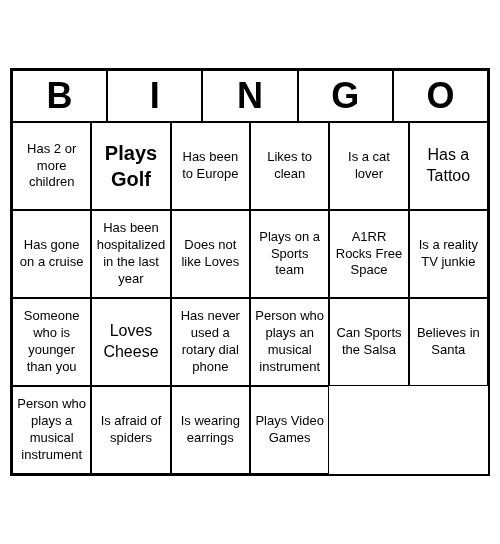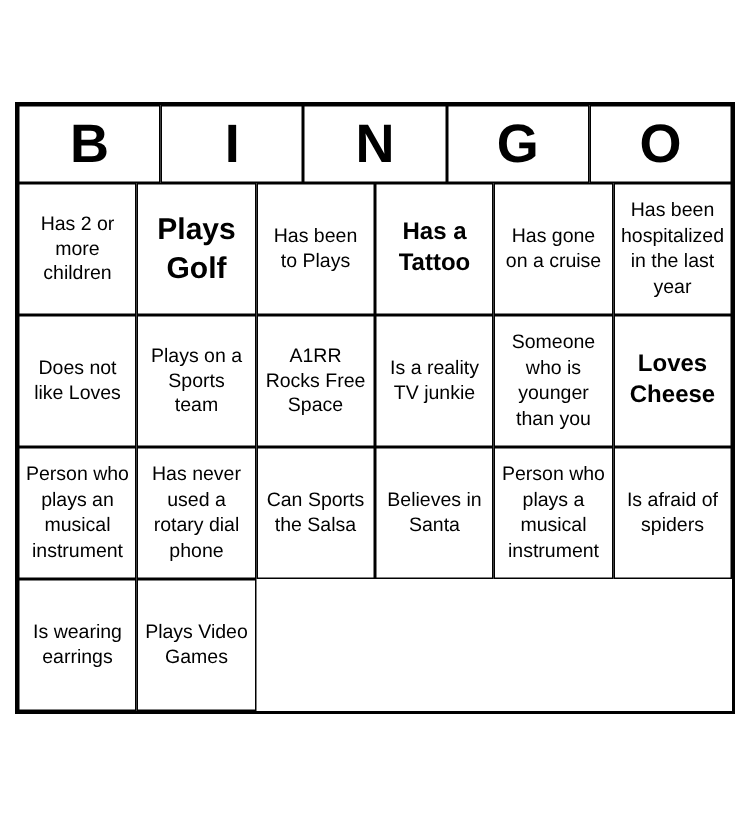--- a/index.html
+++ b/index.html
@@ -42,49 +42,51 @@
       padding: 4px;
       font-size: 13px;
       line-height: 1.3;
     }
     .bingo-cell.large-text {
       font-size: 20px;
       font-weight: bold;
     }
     .bingo-cell.medium-text {
       font-size: 16px;
-      font-weight: bold;
+      font-weight: normal;
     }
   </style>
 </head>
 <body>
 
 <div class="bingo-card">
   <div class="bingo-header">
   <div class="bingo-header-cell">B</div>
       <div class="bingo-header-cell">I</div>
       <div class="bingo-header-cell">N</div>
       <div class="bingo-header-cell">G</div>
       <div class="bingo-header-cell">O</div>
     </div>
   <div class="bingo-grid">
   <div class="bingo-cell">Has 2 or more children</div>
       <div class="bingo-cell large-text">Plays Golf</div>
-      <div class="bingo-cell">Has been to Plays</div>
+      <div class="bingo-cell">Has been to Europe</div>
+      <div class="bingo-cell">Likes to clean</div>
+      <div class="bingo-cell">Is a cat lover</div>
       <div class="bingo-cell medium-text">Has a Tattoo</div>
       <div class="bingo-cell">Has gone on a cruise</div>
       <div class="bingo-cell">Has been hospitalized in the last year</div>
       <div class="bingo-cell">Does not like Loves</div>
       <div class="bingo-cell">Plays on a Sports team</div>
       <div class="bingo-cell">A1RR Rocks Free Space</div>
       <div class="bingo-cell">Is a reality TV junkie</div>
       <div class="bingo-cell">Someone who is younger than you</div>
       <div class="bingo-cell medium-text">Loves Cheese</div>
+      <div class="bingo-cell">Has never used a rotary dial phone</div>
       <div class="bingo-cell">Person who plays an musical instrument</div>
-      <div class="bingo-cell">Has never used a rotary dial phone</div>
       <div class="bingo-cell">Can Sports the Salsa</div>
       <div class="bingo-cell">Believes in Santa</div>
       <div class="bingo-cell">Person who plays a musical instrument</div>
       <div class="bingo-cell">Is afraid of spiders</div>
       <div class="bingo-cell">Is wearing earrings</div>
       <div class="bingo-cell">Plays Video Games</div>
     </div>
 </div>
 
 </body></html>

